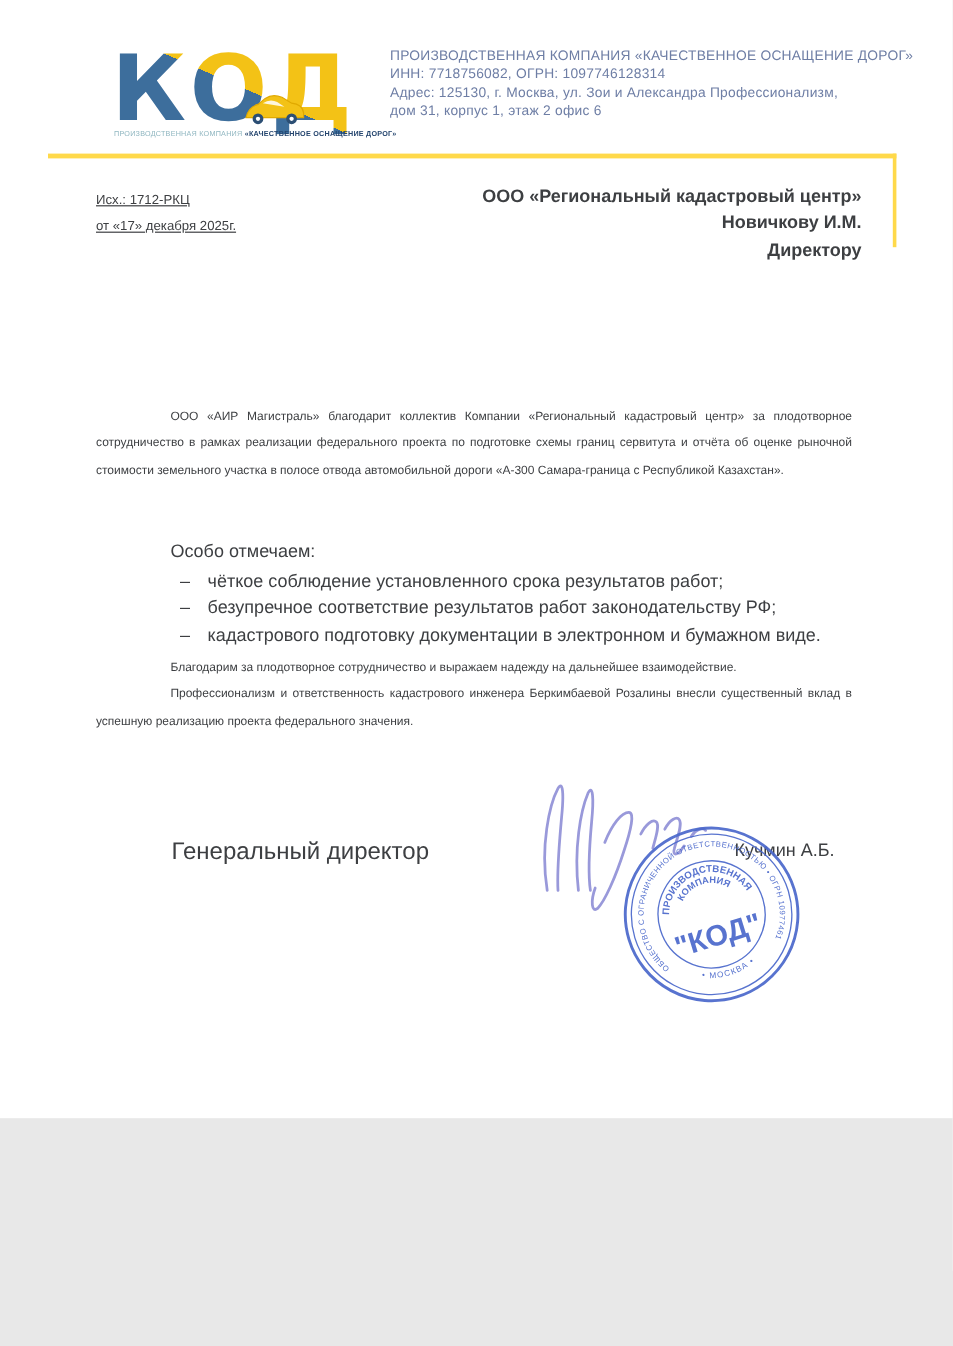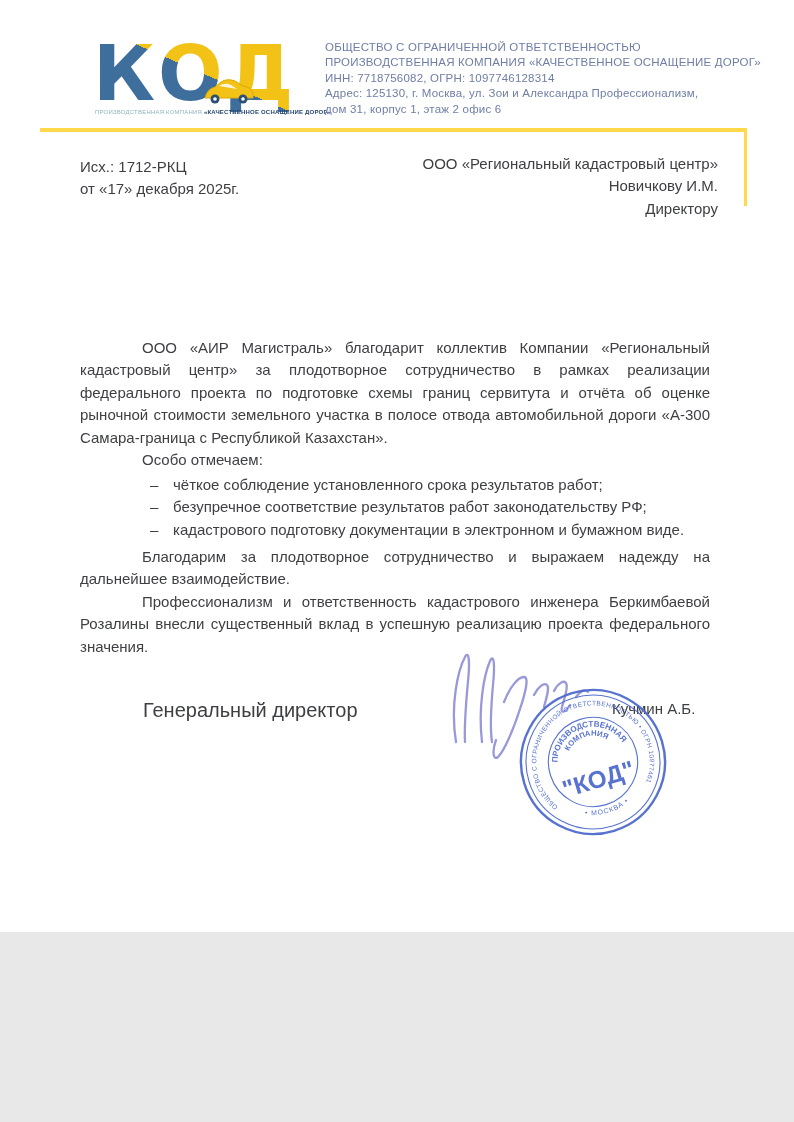--- a/index.html
+++ b/index.html
@@ -19,28 +19,28 @@
   .company-info{
     position:absolute;left:325px;top:40px;width:440px;
     font-size:11.5px;line-height:15.4px;color:#6e7ea5;letter-spacing:.2px;
   }
   .accent-yellow-h{position:absolute;left:40px;top:128px;width:707px;height:3.5px;background:#ffd94a;}
   .accent-yellow-v{position:absolute;left:743.5px;top:128px;width:3.5px;height:78px;background:#ffd94a;}
   .accent-teal-v{position:absolute;left:47px;top:1012px;width:4px;height:74px;background:#2e95ac;}
   .accent-teal-h{position:absolute;left:47px;top:1082px;width:706px;height:4px;background:#2e95ac;}
 
   
-  .ref-block{position:absolute;left:80px;top:156px;font-size:15px;line-height:22.4px;}
+  .ref-block{position:absolute;left:80px;top:156px;font-size:11px;line-height:22.4px;text-decoration:underline;}
   .recipient-block{position:absolute;right:76px;top:153px;width:420px;text-align:right;
-    font-size:15px;line-height:22.4px;}
+    font-size:15px;line-height:22.4px;font-weight:bold;}
 
   
   .salutation{position:absolute;left:80px;top:295px;width:630px;text-align:center;
     font-size:15px;}
-  .para{font-size:15px;line-height:22.4px;text-align:justify;margin:0;
+  .para{font-size:10px;line-height:22.4px;text-align:justify;margin:0;
     text-indent:62px;}
   .p1{position:absolute;left:80px;top:337px;width:630px;}
   .list-intro{position:absolute;left:142px;top:451px;font-size:15px;}
   .list-block{position:absolute;left:150px;top:474px;width:570px;font-size:15px;line-height:22.4px;}
   .list-row{display:flex;}
   .list-dash{width:23px;flex:0 0 23px;}
   .p23{position:absolute;left:80px;top:546px;width:630px;}
 
   
   .sig-title{position:absolute;left:143px;top:699px;font-size:20px;}
@@ -71,21 +71,20 @@
       <circle cx="150" cy="71" r="4.5" fill="#2c4f74"></circle>
       <circle cx="122" cy="71" r="1.8" fill="#ffffff"></circle>
       <circle cx="150" cy="71" r="1.8" fill="#ffffff"></circle>
     </g>
   </svg>
   <div class="logo-caption">
     <span class="cap-light">ПРОИЗВОДСТВЕННАЯ КОМПАНИЯ </span><span class="cap-bold">«КАЧЕСТВЕННОЕ ОСНАЩЕНИЕ ДОРОГ»</span>
   </div>
 
   <div class="company-info">
-    <div>ОБЩЕСТВО С ОГРАНИЧЕННОЙ ОТВЕТСТВЕННОСТЬЮ</div>
     <div>ПРОИЗВОДСТВЕННАЯ КОМПАНИЯ «КАЧЕСТВЕННОЕ ОСНАЩЕНИЕ ДОРОГ»</div>
     <div>ИНН: 7718756082, ОГРН: 1097746128314</div>
     <div>Адрес: 125130, г. Москва, ул. Зои и Александра Профессионализм,</div>
     <div>дом 31, корпус 1, этаж 2 офис 6</div>
   </div>
 
   <div class="accent-yellow-h"></div>
   <div class="accent-yellow-v"></div>
 
   <div class="ref-block">

